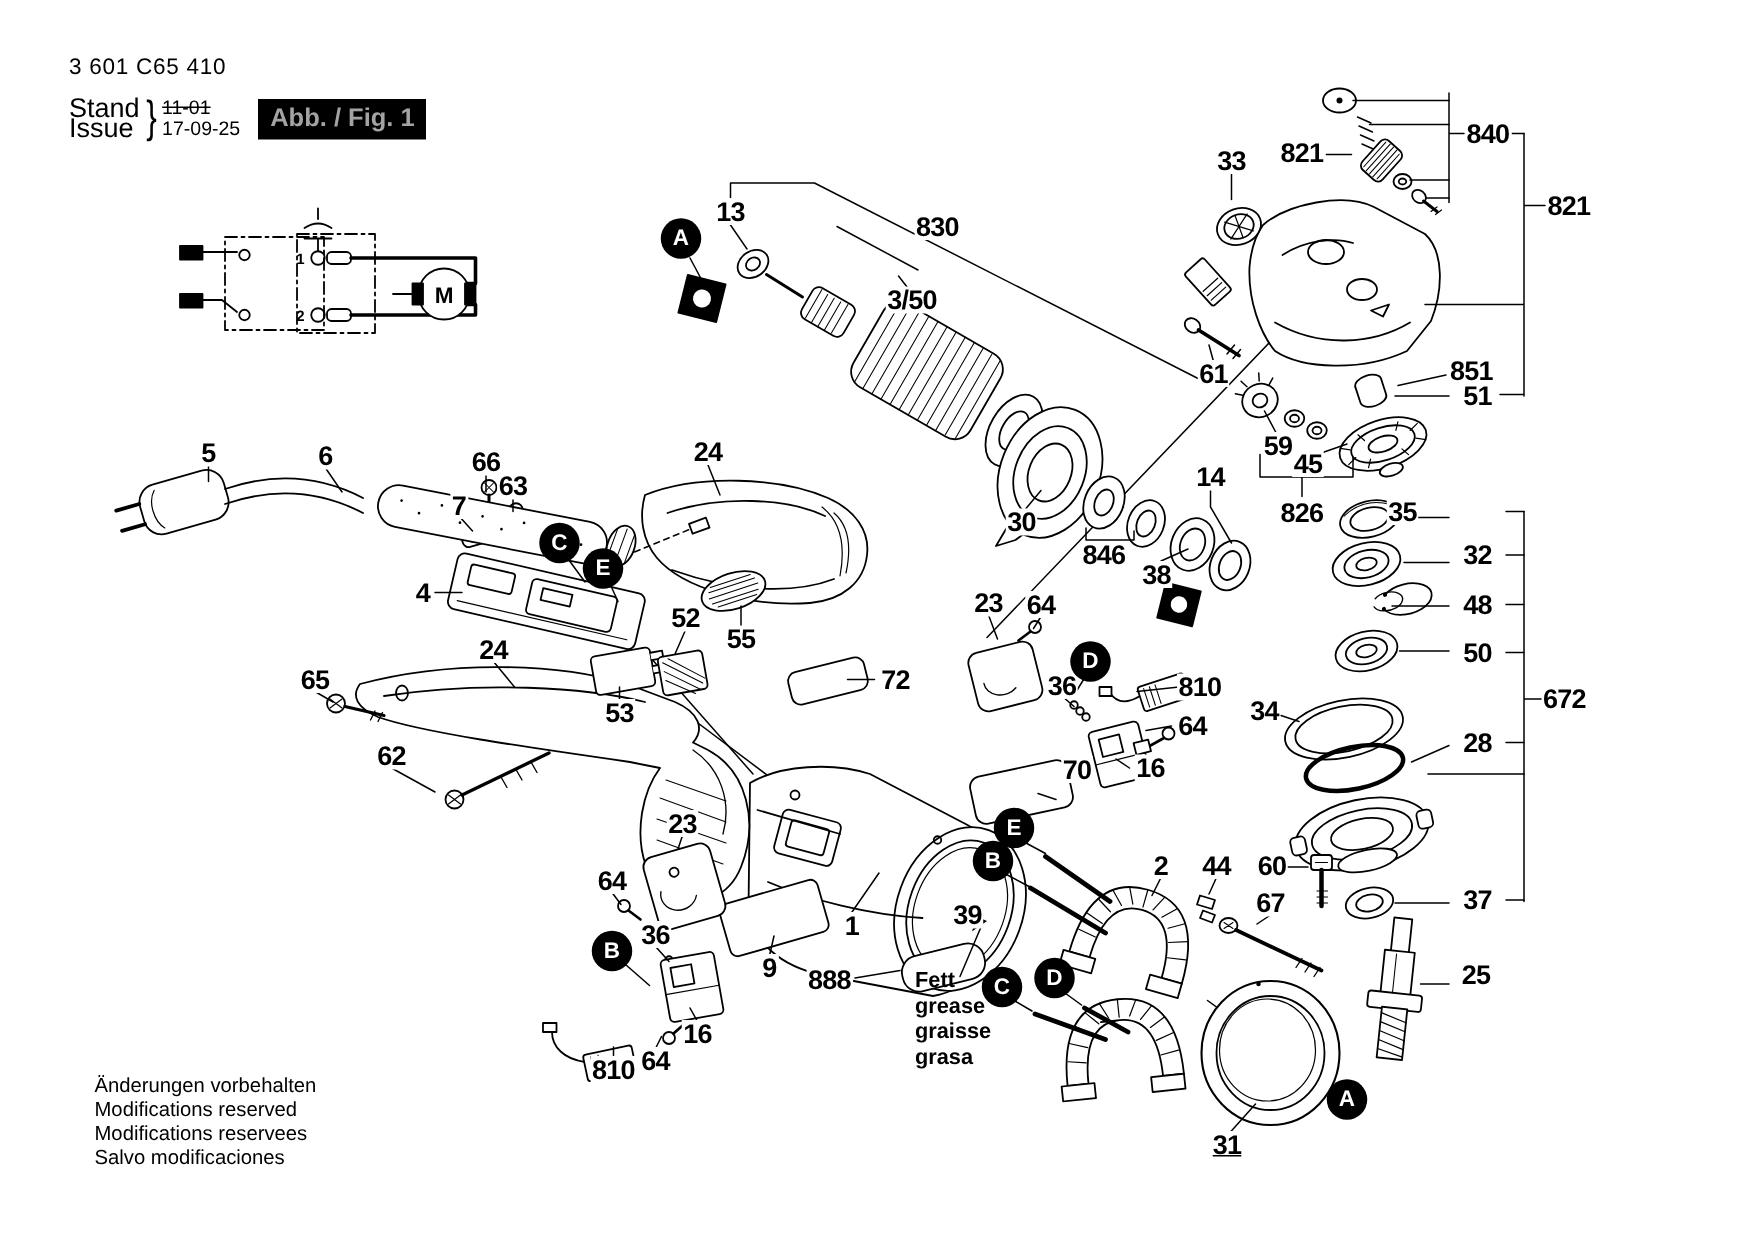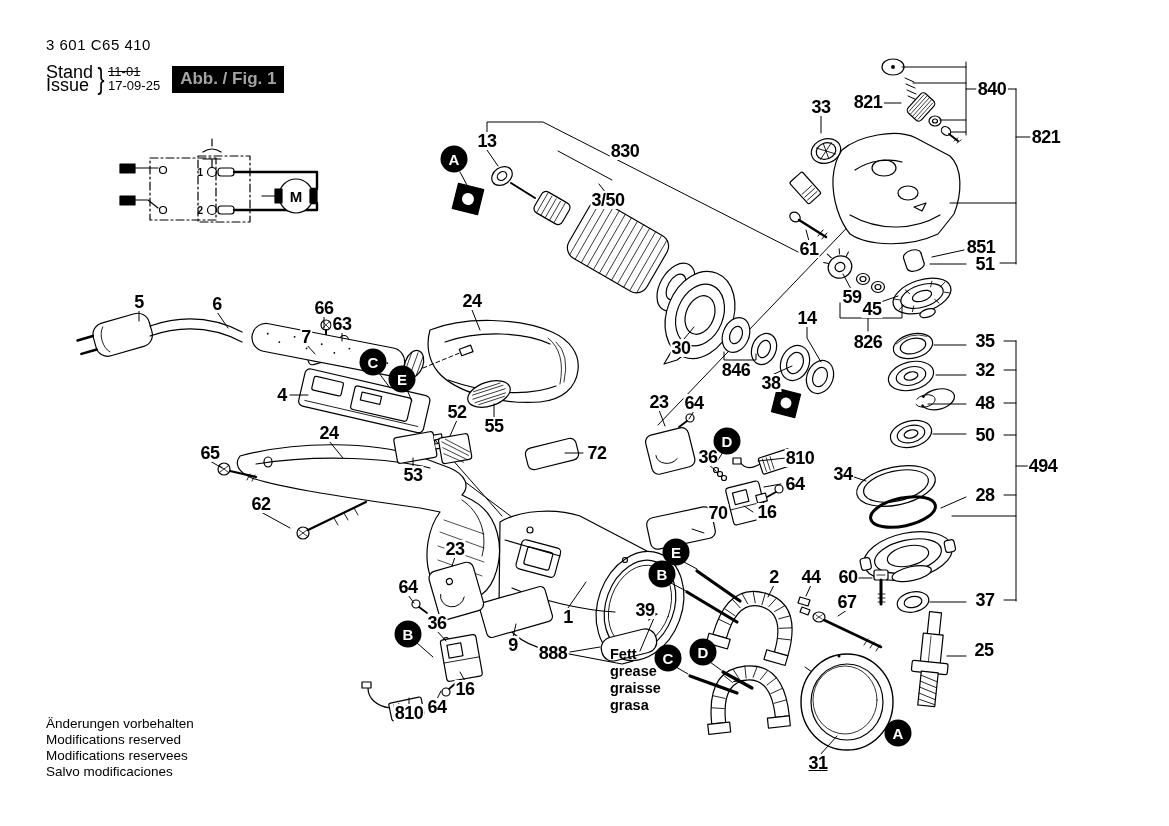--- a/index.html
+++ b/index.html
@@ -18,21 +18,21 @@
              padding:3px 8px 4px 8px;margin-left:12px;white-space:nowrap}
   
   .part-label{position:absolute;transform:translate(-50%,-50%);font-weight:bold;
               font-size:18px;line-height:1;letter-spacing:-.5px;background:#fff;padding:0 1px;
               white-space:nowrap}
   .callout{position:absolute;transform:translate(-50%,-50%);width:27px;height:27px;
            border-radius:50%;background:#000;color:#fff;font-weight:bold;font-size:15px;
            display:flex;align-items:center;justify-content:center}
   .grease-note{position:absolute;left:610px;top:646px;font-weight:bold;font-size:14.5px;
                line-height:17px}
-  .footer{position:absolute;left:46px;top:716px;font-size:13.5px;line-height:16px}
+  .footer{position:absolute;left:63px;top:716px;font-size:13.5px;line-height:16px}
 </style>
 </head>
 <body>
 
 <div class="page">
 
   <svg class="art" width="1169" height="826" viewBox="0 0 1169 826">
     <g stroke="#000" stroke-width="1.2" fill="none" stroke-linecap="round" stroke-linejoin="round">
 
       <g stroke-width="1">
@@ -519,26 +519,26 @@
       <span class="part-label" style="left: 413px; top: 475px;">53</span>
       <span class="part-label" style="left: 261px; top: 504px;">62</span>
       <span class="part-label" style="left: 659px; top: 402px;">23</span>
       <span class="part-label" style="left: 694px; top: 403px;">64</span>
       <span class="part-label" style="left: 597px; top: 453px;">72</span>
       <span class="part-label" style="left: 708px; top: 457px;">36</span>
       <span class="part-label" style="left: 800px; top: 458px;">810</span>
       <span class="part-label" style="left: 795px; top: 484px;">64</span>
       <span class="part-label" style="left: 767px; top: 512px;">16</span>
       <span class="part-label" style="left: 718px; top: 513px;">70</span>
-      <span class="part-label" style="left: 985px; top: 341px;">35</span>
+      <span class="part-label" style="left: 935px; top: 341px;">35</span>
       <span class="part-label" style="left: 985px; top: 370px;">32</span>
       <span class="part-label" style="left: 985px; top: 403px;">48</span>
       <span class="part-label" style="left: 985px; top: 435px;">50</span>
       <span class="part-label" style="left: 843px; top: 474px; text-align: right;">34</span>
-      <span class="part-label" style="left: 1043px; top: 466px;">494</span>
+      <span class="part-label" style="left: 1043px; top: 466px;">672</span>
       <span class="part-label" style="left: 985px; top: 495px;">28</span>
       <span class="part-label" style="left: 985px; top: 600px; text-align: center;">37</span>
       <span class="part-label" style="left: 848px; top: 577px;">60</span>
       <span class="part-label" style="left: 811px; top: 577px;">44</span>
       <span class="part-label" style="left: 847px; top: 602px;">67</span>
       <span class="part-label" style="left: 984px; top: 650px;">25</span>
       <span class="part-label" style="left: 455px; top: 549px;">23</span>
       <span class="part-label" style="left: 408px; top: 587px;">64</span>
       <span class="part-label" style="left: 437px; top: 623px;">36</span>
       <span class="part-label" style="left: 409px; top: 713px;">810</span>

